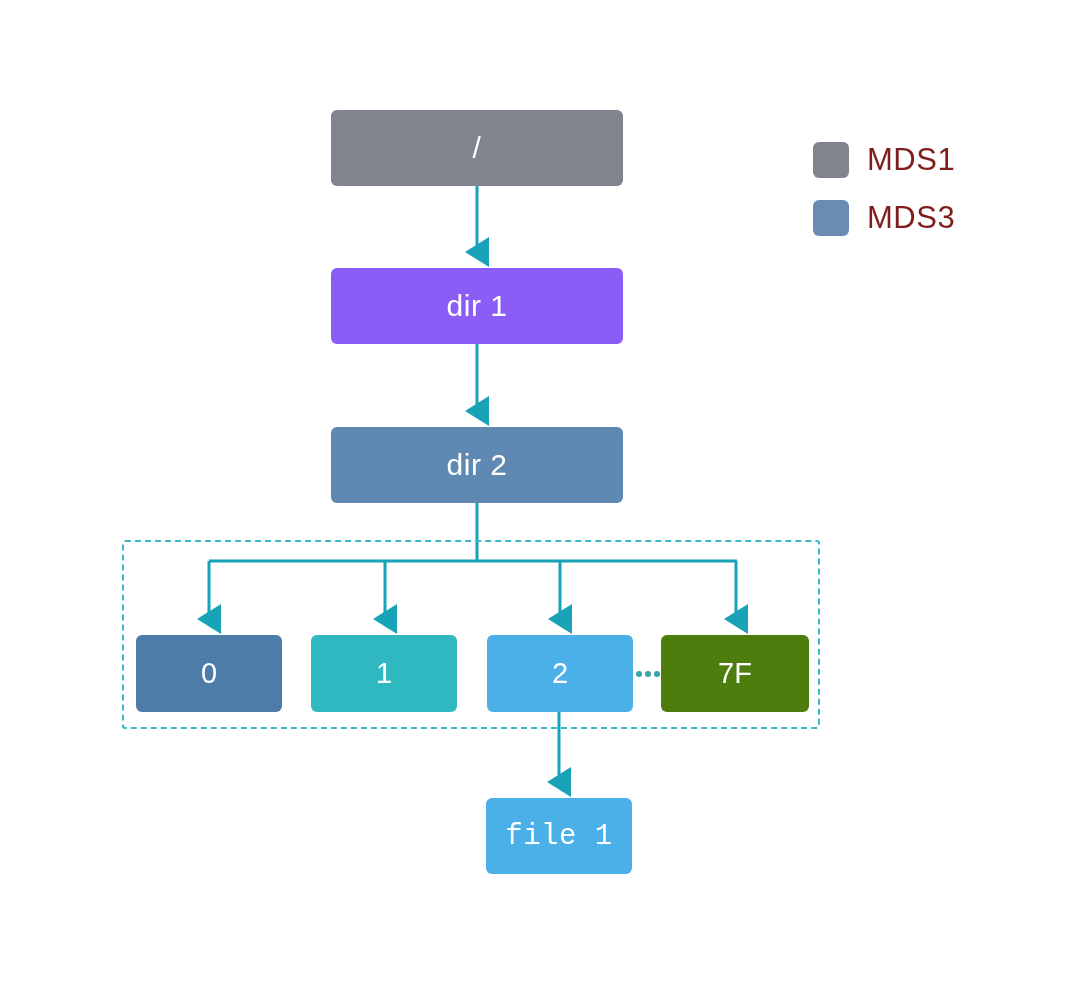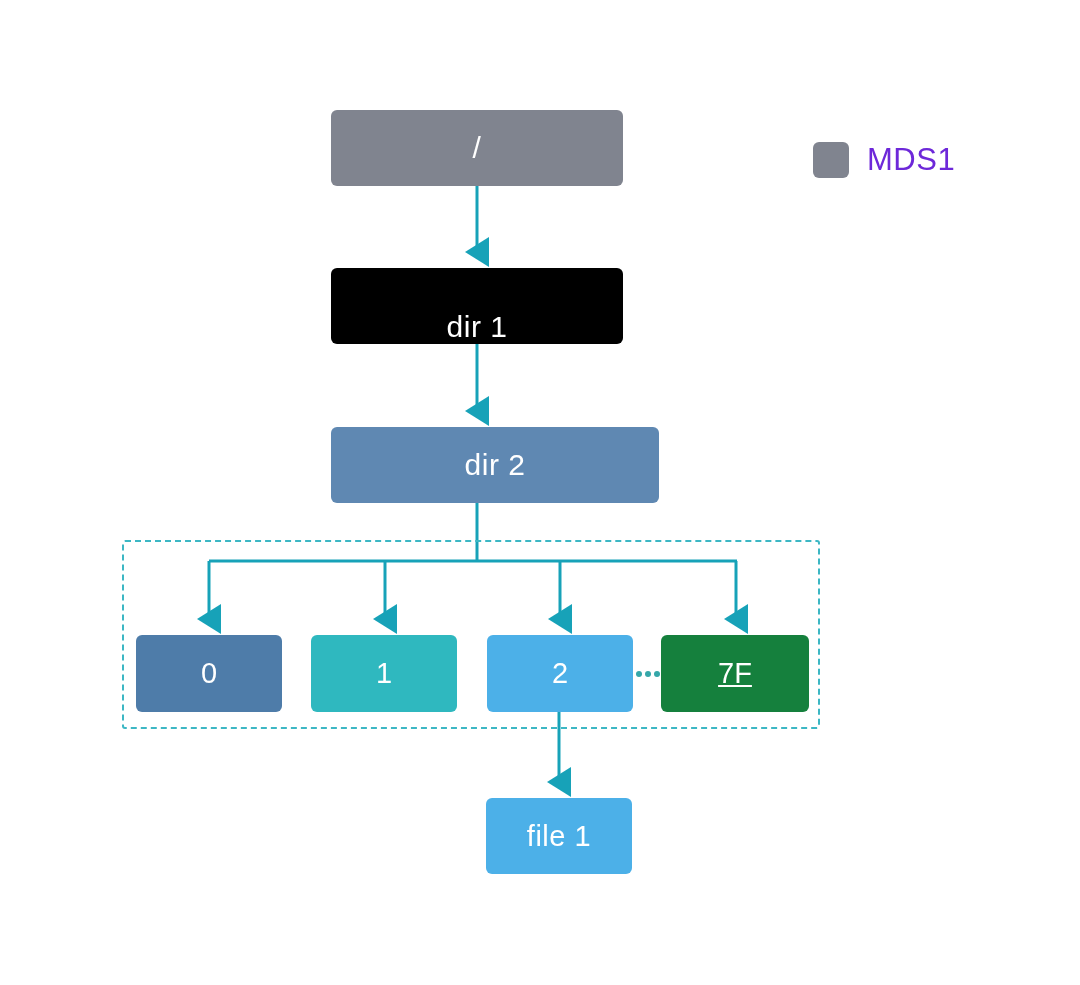--- a/index.html
+++ b/index.html
@@ -22,21 +22,21 @@
     display: flex;
     align-items: center;
     justify-content: center;
     color: #ffffff;
     font-weight: 400;
     letter-spacing: 0.5px;
     user-select: none;
   }
   .node-root   { left: 331px; top: 110px;  width: 292px; height: 76px; font-size: 30px; }
   .node-dir1   { left: 331px; top: 268px;  width: 292px; height: 76px; font-size: 30px; }
-  .node-dir2   { left: 331px; top: 427px;  width: 328px; height: 76px; font-size: 30px; }
+  .node-dir2   { left: 331px; top: 427px;  width: 292px; height: 76px; font-size: 30px; }
   .node-file1  { left: 486px; top: 798px;  width: 146px; height: 76px; font-size: 29px; }
 
   .frag {
     position: absolute;
     box-sizing: border-box;
     border-radius: 6px;
     height: 77px;
     top: 635px;
     display: flex;
     align-items: center;
@@ -101,21 +101,21 @@
   }
   .legend-swatch {
     width: 36px;
     height: 36px;
     border-radius: 6px;
     flex: 0 0 auto;
   }
   .legend-label {
     margin-left: 18px;
     font-size: 31px;
-    color: #6d28d9;
+    color: #7f1d1d;
     letter-spacing: 0.5px;
     white-space: nowrap;
   }
 </style>
 </head>
 <body>
 
 <div id="canvas">
 
   <svg class="wires" viewBox="0 0 1080 985" xmlns="http://www.w3.org/2000/svg">
@@ -140,51 +140,55 @@
 
     <line x1="559" y1="712" x2="559" y2="782" stroke="#17a2b8" stroke-width="3" marker-end="url(#arrowhead)"></line>
   </svg>
 
   <div class="dashed-box" style="border-color: rgb(60, 183, 196);"></div>
 
   <div class="node node-root" style="background-color: rgb(128, 132, 143);">
     <span>/</span>
   </div>
 
-  <div class="node node-dir1" style="background-color: #000000; align-items: flex-end;">
+  <div class="node node-dir1" style="background-color: #8b5cf6;">
     <span>dir 1</span>
   </div>
 
   <div class="node node-dir2" style="background-color: rgb(95, 136, 178);">
     <span>dir 2</span>
   </div>
 
   <div class="frag frag-0" style="background-color: rgb(78, 124, 169);">
     <span>0</span>
   </div>
   <div class="frag frag-1" style="background-color: rgb(47, 184, 191);">
     <span>1</span>
   </div>
   <div class="frag frag-2" style="background-color: rgb(76, 176, 232);">
     <span>2</span>
   </div>
-  <div class="frag frag-7f" style="background-color: #15803d; text-decoration: underline;">
+  <div class="frag frag-7f" style="background-color: #4d7c0f;">
     <span>7F</span>
   </div>
 
   <div class="ellipsis">
     <i style="background-color: rgb(53, 167, 169);"></i>
       <i style="background-color: rgb(53, 167, 169);"></i>
       <i style="background-color: rgb(53, 167, 169);"></i>
   </div>
 
-  <div class="node node-file1" style="background-color: rgb(76, 176, 232);">
+  <div class="node node-file1" style="background-color: rgb(76, 176, 232); font-family: Liberation Mono, monospace;">
     <span>file 1</span>
   </div>
 
   <div class="legend">
     <div class="legend-row">
       <span class="legend-swatch" style="background-color: rgb(128, 132, 143);"></span>
       <span class="legend-label">MDS1</span>
     </div>
+    <div class="legend-row">
+      <span class="legend-swatch" style="background-color: rgb(106, 140, 180);"></span>
+      <span class="legend-label">MDS3</span>
+    </div>
   </div>
 
 </div>
 
 </body></html>

